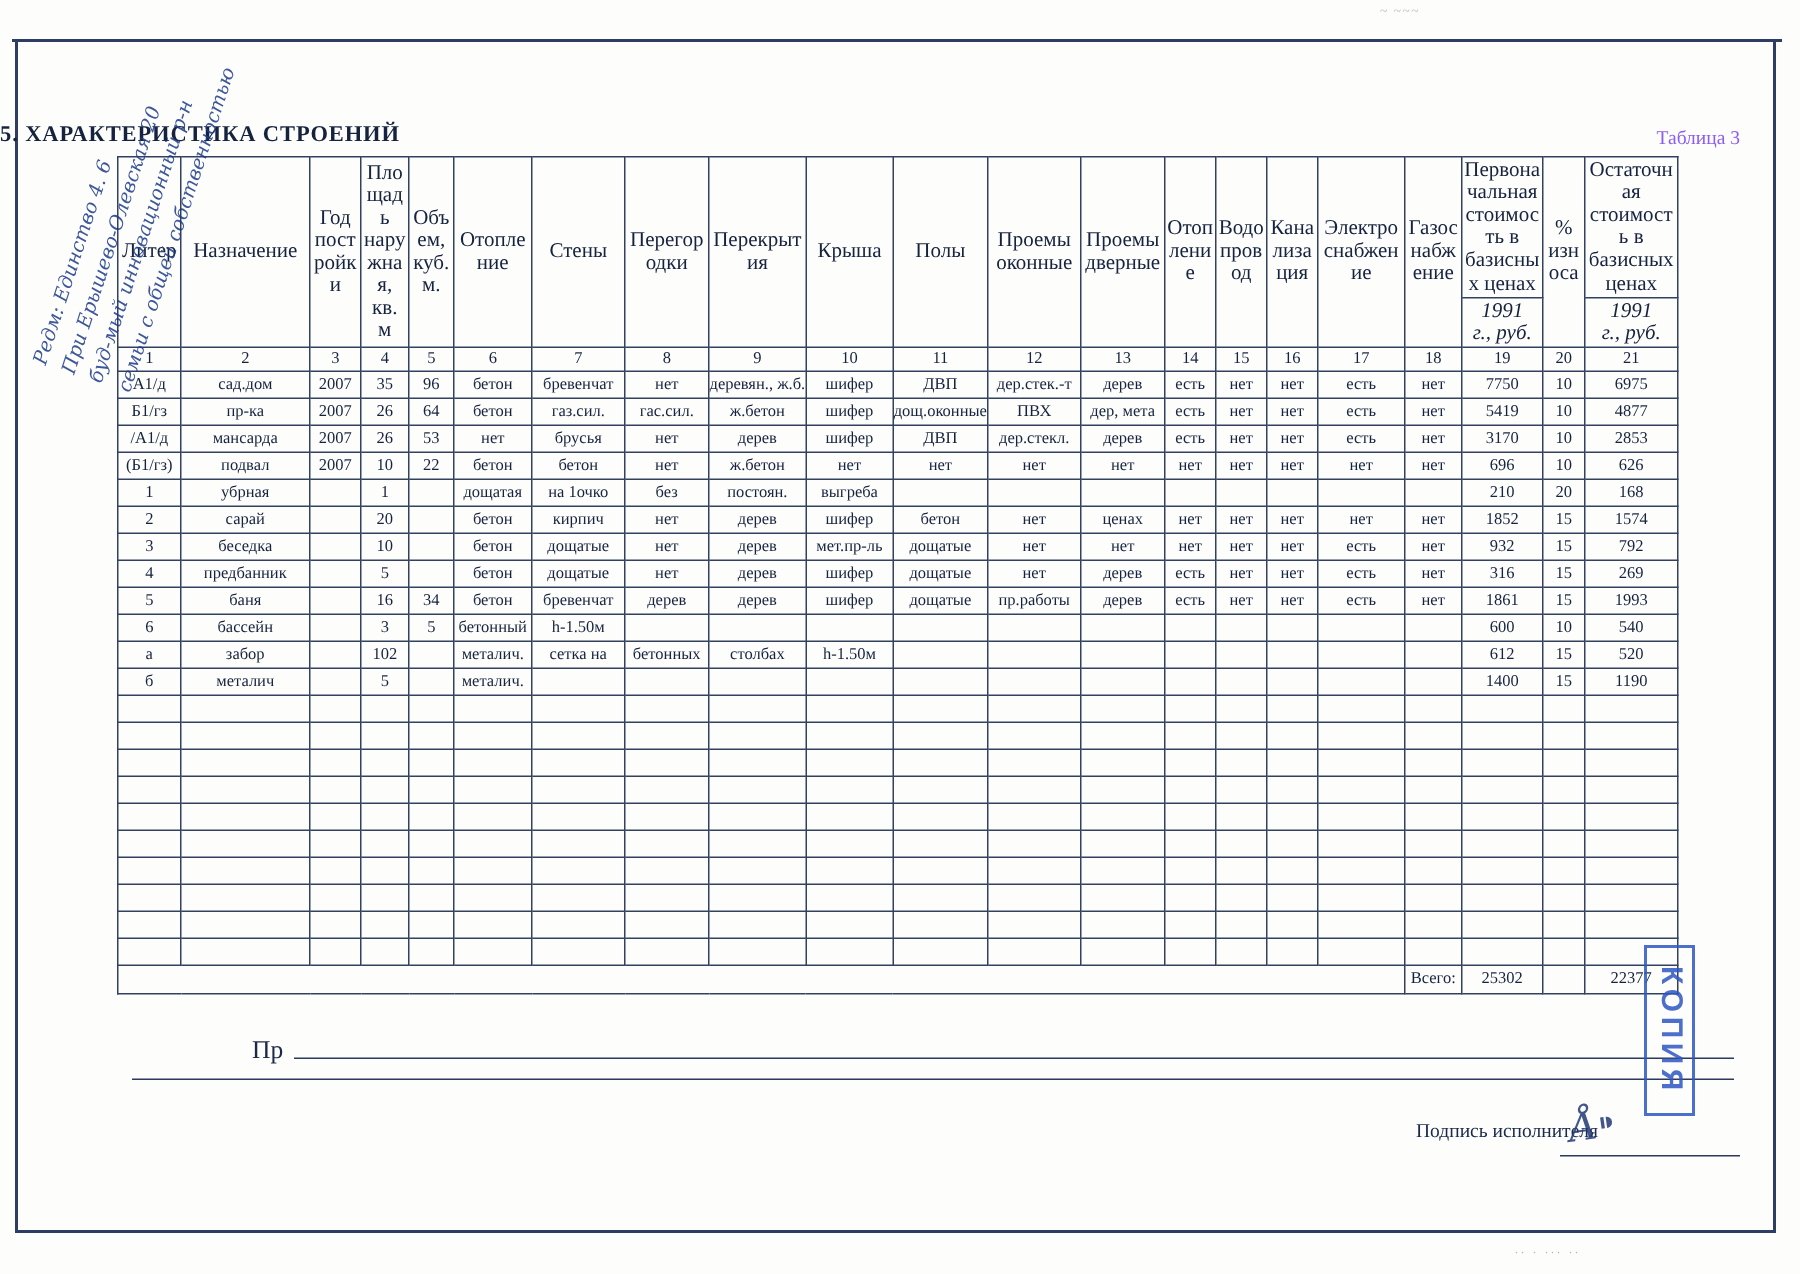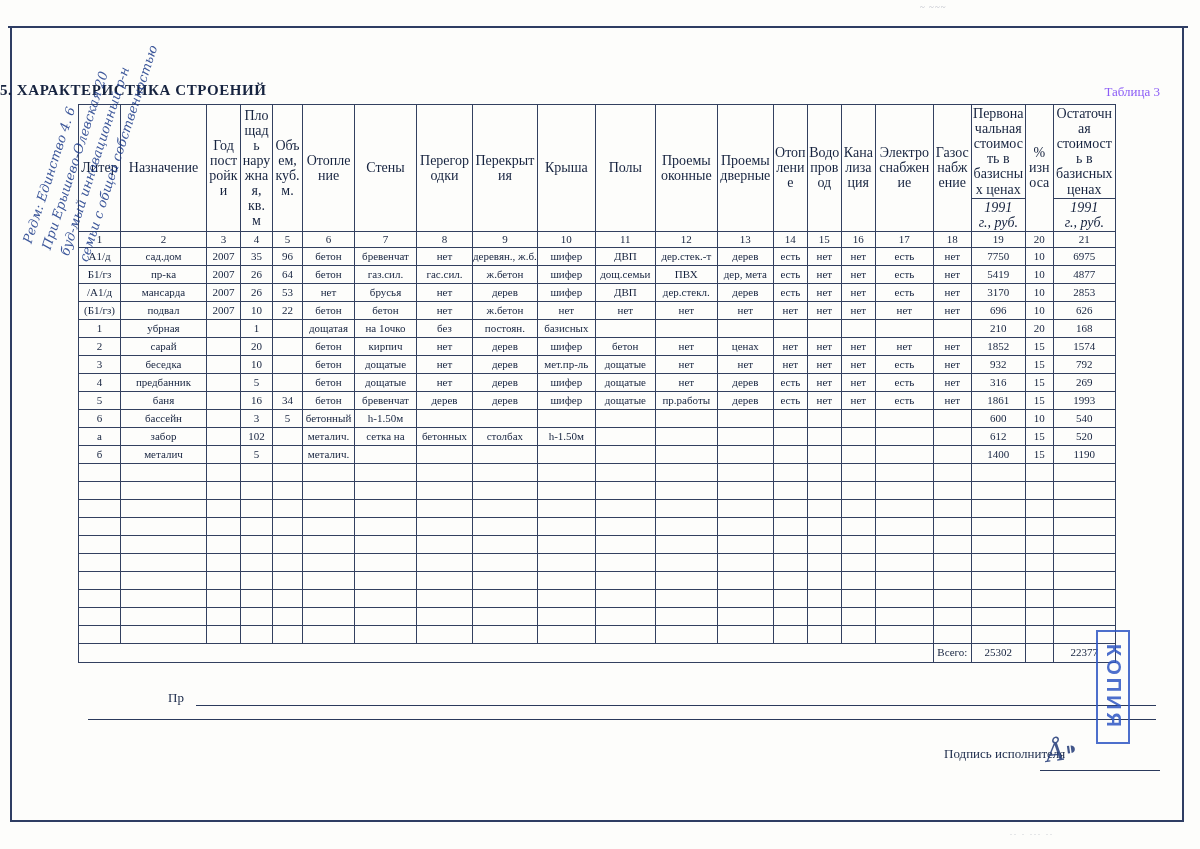--- a/index.html
+++ b/index.html
@@ -136,21 +136,21 @@
     transform: rotate(-72deg);
     transform-origin: left top;
     opacity: .85;
     white-space: pre;
   }
 
   
   .pr-label {
     position: absolute;
     left: 168px; top: 690px;
-    font-size: 13px;
+    font-size: 17px;
   }
   .pr-line {
     position: absolute;
     left: 196px; top: 705px;
     width: 960px; height: 1px;
     background: #2b3a5c;
   }
   .pr-line2 {
     position: absolute;
     left: 88px; top: 719px;
@@ -330,21 +330,21 @@
           <td class="lit-cell">Б1/гз</td>
           <td>пр-ка</td>
           <td>2007</td>
           <td>26</td>
           <td>64</td>
           <td>бетон</td>
           <td>газ.сил.</td>
           <td>гас.сил.</td>
           <td>ж.бетон</td>
           <td>шифер</td>
-          <td class="small">дощ.семьи</td>
+          <td class="small">дощ.оконные</td>
           <td>ПВХ</td>
           <td class="small">дер, мета</td>
           <td>есть</td>
           <td>нет</td>
           <td>нет</td>
           <td>есть</td>
           <td>нет</td>
           <td>5419</td>
           <td>10</td>
           <td>4877</td>
@@ -398,21 +398,21 @@
         <tr class="datarow">
           <td class="lit-cell">1</td>
           <td>убрная</td>
           <td></td>
           <td>1</td>
           <td></td>
           <td>дощатая</td>
           <td>на 1очко</td>
           <td>без</td>
           <td>постоян.</td>
-          <td>базисных</td>
+          <td>выгреба</td>
           <td></td>
           <td></td>
           <td></td>
           <td></td>
           <td></td>
           <td></td>
           <td></td>
           <td></td>
           <td>210</td>
           <td>20</td>

